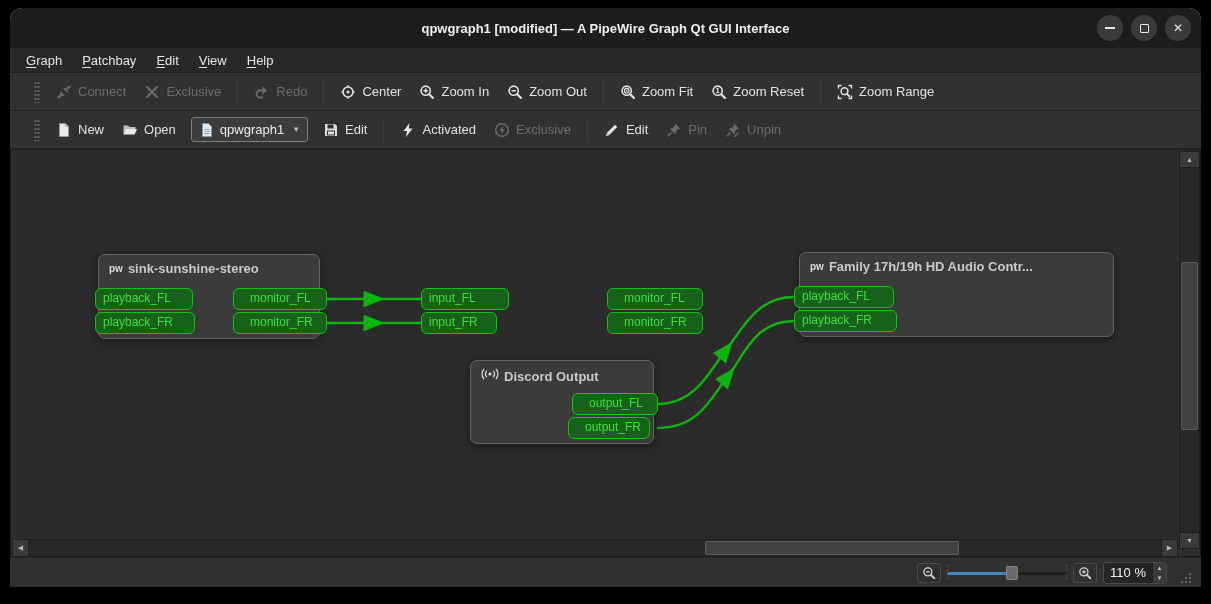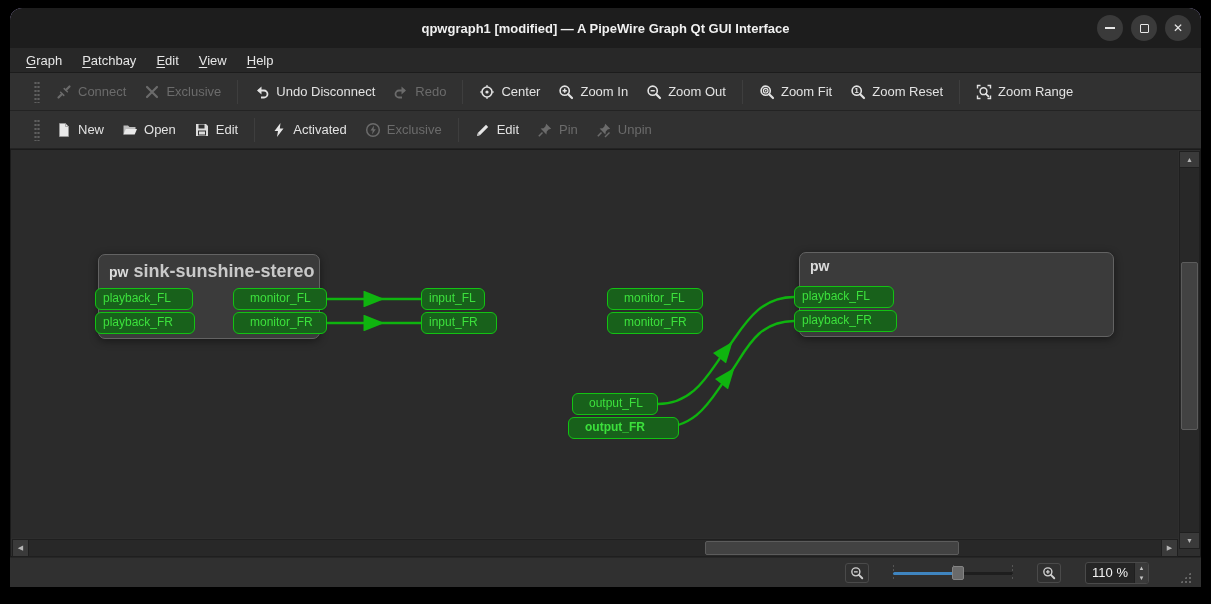--- a/index.html
+++ b/index.html
@@ -47,22 +47,22 @@
   .canvas-frame { position:absolute; left:0; top:141px; width:1191px; height:408px;
                   border:1px solid #1b1b1b; background:#2e2e2e; }
   .canvas { position:absolute; left:0; top:0; width:1167px; height:388px;
             background:#2b2b2b; overflow:hidden; }
   .wires { position:absolute; left:0; top:0; }
 
   
   .node { position:absolute; background:#3b3b3b; border:1px solid #636363;
           border-radius:7px; box-shadow:0 2px 8px rgba(0,0,0,.45); }
   .node-header { display:flex; align-items:center; gap:5px; padding:6px 9px 0 10px; }
-  .node-title { color:#c9c9c9; font-size:18px; font-weight:bold; white-space:nowrap; }
-  .pw-logo { color:#dcdcdc; font-size:14px; font-weight:bold; line-height:1; }
+  .node-title { color:#c9c9c9; font-size:13px; font-weight:bold; white-space:nowrap; }
+  .pw-logo { color:#dcdcdc; font-size:10px; font-weight:bold; line-height:1; }
   .node-icon svg { width:18px; height:14px; }
   .port { position:absolute; height:22px; line-height:19px; font-size:12px;
           background:#18611b; border:1.5px solid #13c213; color:#3ce03c;
           border-radius:6px; padding:0 7px; white-space:nowrap; overflow:hidden; }
   .port.right { text-align:left;padding-left:16px; }
 
   
   .vscroll { position:absolute; left:1168px; top:1px; width:21px; height:398px;
              background:#282828; border:1px solid #1f1f1f; }
   .hscroll { position:absolute; left:1px; top:389px; width:1166px; height:18px;
@@ -77,21 +77,21 @@
   .hscroll .sb-right { right:0; border-left:1px solid #1f1f1f; }
   .v-thumb { position:absolute; left:1px; top:110px; width:17px; height:168px;
              background:#424242; border:1px solid #5c5c5c; border-radius:2px; }
   .h-thumb { position:absolute; top:1px; left:692px; width:254px; height:14px;
              background:#424242; border:1px solid #5c5c5c; border-radius:2px; }
 
   
   .statusbar { position:absolute; left:0; bottom:0; width:1191px; height:30px;
                background:#303030; border-top:1px solid #262626;
                display:flex; align-items:center; justify-content:flex-end;
-               gap:24px; padding-right:9px; }
+               gap:6px; padding-right:9px; }
   .sb-zoombtn { width:24px; height:20px; border:1px solid #4a4a4a; border-radius:3px;
                 display:flex; align-items:center; justify-content:center; color:#cfcfcf; }
   .sb-zoombtn svg { width:14px; height:14px; }
   .slider { position:relative; width:120px; height:20px; }
   .slider .tick { position:absolute; top:2px; width:1px; height:16px;
                   background:repeating-linear-gradient(#555 0 2px, transparent 2px 4px); }
   .slider .track { position:absolute; top:9px; left:0; width:100%; height:3px;
                    background:#1e1e1e; border-radius:2px; }
   .slider .fill { position:absolute; top:9px; left:0; width:54%; height:3px;
                   background:#3f85c0; border-radius:2px; }
@@ -152,29 +152,20 @@
       </div>
       <div class="tb-btn disabled">
         <span class="tb-icon">
           <svg viewBox="0 0 16 16">
             <path d="M3 3 L13 13 M13 3 L3 13" stroke="currentColor" stroke-width="2.2" stroke-linecap="round" fill="none"></path>
           </svg>
         </span>
         <span>Exclusive</span>
       </div>
       <div class="tb-sep"></div>
-      <div class="tb-btn">
-        <span class="tb-icon">
-          <svg viewBox="0 0 16 16">
-            <path d="M4.5 6.5 H10 a3.5 3.5 0 0 1 0 7 H7" fill="none" stroke="currentColor" stroke-width="1.8"></path>
-            <path d="M7.5 2.5 L3 6.5 L7.5 10.5 Z" fill="currentColor"></path>
-          </svg>
-        </span>
-        <span>Undo Disconnect</span>
-      </div>
       <div class="tb-btn disabled">
         <span class="tb-icon">
           <svg viewBox="0 0 16 16">
             <path d="M11.5 6.5 H6 a3.5 3.5 0 0 0 0 7 H9" fill="none" stroke="currentColor" stroke-width="1.8"></path>
             <path d="M8.5 2.5 L13 6.5 L8.5 10.5 Z" fill="currentColor"></path>
           </svg>
         </span>
         <span>Redo</span>
       </div>
       <div class="tb-sep"></div>
@@ -254,20 +245,30 @@
         <span>New</span>
       </div>
       <div class="tb-btn">
         <span class="tb-icon">
           <svg viewBox="0 0 16 16">
             <path d="M1.5 12.5 V3.5 H6 L7.5 5 H13.5 V7" fill="#bdbdbd"></path>
             <path d="M1.5 12.5 L3.8 7 H15 L12.7 12.5 Z" fill="#e9e9e9"></path>
           </svg>
         </span>
         <span>Open</span>
+      </div>
+      <div class="tb-combo">
+        <span class="tb-icon">
+          <svg viewBox="0 0 16 16">
+            <path d="M3.5 1.5 H9.5 L12.5 4.5 V14.5 H3.5 Z" fill="#dfe7ef" stroke="#8899aa" stroke-width="0.8"></path>
+            <path d="M5.5 7.5 H10.5 M5.5 9.5 H10.5 M5.5 11.5 H10.5" stroke="#8899aa" stroke-width="0.9"></path>
+          </svg>
+        </span>
+        <span>qpwgraph1</span>
+        <span class="combo-arrow">▼</span>
       </div>
       <div class="tb-btn">
         <span class="tb-icon">
           <svg viewBox="0 0 16 16">
             <path d="M2 2 H12 L14 4 V14 H2 Z" fill="#dcdcdc"></path>
             <rect x="4.5" y="2.5" width="6" height="4" fill="#313131"></rect>
             <rect x="4" y="8.5" width="8" height="5" fill="#313131"></rect>
             <rect x="5" y="9.5" width="6" height="3" fill="#dcdcdc"></rect>
           </svg>
         </span>
@@ -338,33 +339,43 @@
         <div class="node" style="left: 87px; top: 104px; width: 222px; height: 85px;">
           <div class="node-header">
             <span class="pw-logo">pw</span>
             <span class="node-title">sink-sunshine-stereo</span>
           </div>
         </div>
         <div class="port left" style="left: 84px; top: 138px; width: 98px;">playback_FL</div>
         <div class="port left" style="left: 84px; top: 162px; width: 100px;">playback_FR</div>
         <div class="port right" style="left: 222px; top: 138px; width: 94px;">monitor_FL</div>
         <div class="port right" style="left: 222px; top: 162px; width: 94px;">monitor_FR</div>
-        <div class="port left" style="left: 410px; top: 138px; width: 64px;">input_FL</div>
+        <div class="port left" style="left: 410px; top: 138px; width: 88px;">input_FL</div>
         <div class="port left" style="left: 410px; top: 162px; width: 76px;">input_FR</div>
         <div class="port right" style="left: 596px; top: 138px; width: 96px;">monitor_FL</div>
         <div class="port right" style="left: 596px; top: 162px; width: 96px;">monitor_FR</div>
         <div class="node" style="left: 788px; top: 102px; width: 315px; height: 85px;">
           <div class="node-header">
             <span class="pw-logo">pw</span>
+            <span class="node-title">Family 17h/19h HD Audio Contr...</span>
           </div>
         </div>
         <div class="port left" style="left: 783px; top: 136px; width: 100px;">playback_FL</div>
         <div class="port left" style="left: 783px; top: 160px; width: 103px;">playback_FR</div>
+        <div class="node" style="left: 459px; top: 210px; width: 184px; height: 84px;">
+          <div class="node-header">
+            <span class="node-icon"><svg viewBox="0 0 18 14">
+                <circle cx="9" cy="7" r="1.6" fill="#d8d8d8"></circle>
+                <path d="M5.8 4 a4.4 4.4 0 0 0 0 6 M3 2 a7.5 7.5 0 0 0 0 10 M12.2 4 a4.4 4.4 0 0 1 0 6 M15 2 a7.5 7.5 0 0 1 0 10" fill="none" stroke="#d8d8d8" stroke-width="1.3"></path>
+              </svg></span>
+            <span class="node-title">Discord Output</span>
+          </div>
+        </div>
         <div class="port right" style="left: 561px; top: 243px; width: 86px;">output_FL</div>
-        <div class="port right" style="left: 557px; top: 267px; width: 111px; font-weight: bold;">output_FR</div>
+        <div class="port right" style="left: 557px; top: 267px; width: 82px;">output_FR</div>
       </div>
 
     <div class="vscroll">
       <div class="sb-btn sb-up">▲</div>
       <div class="v-thumb"></div>
       <div class="sb-btn sb-down">▼</div>
     </div>
     <div class="hscroll">
       <div class="sb-btn sb-left">◀</div>
       <div class="h-thumb"></div>

